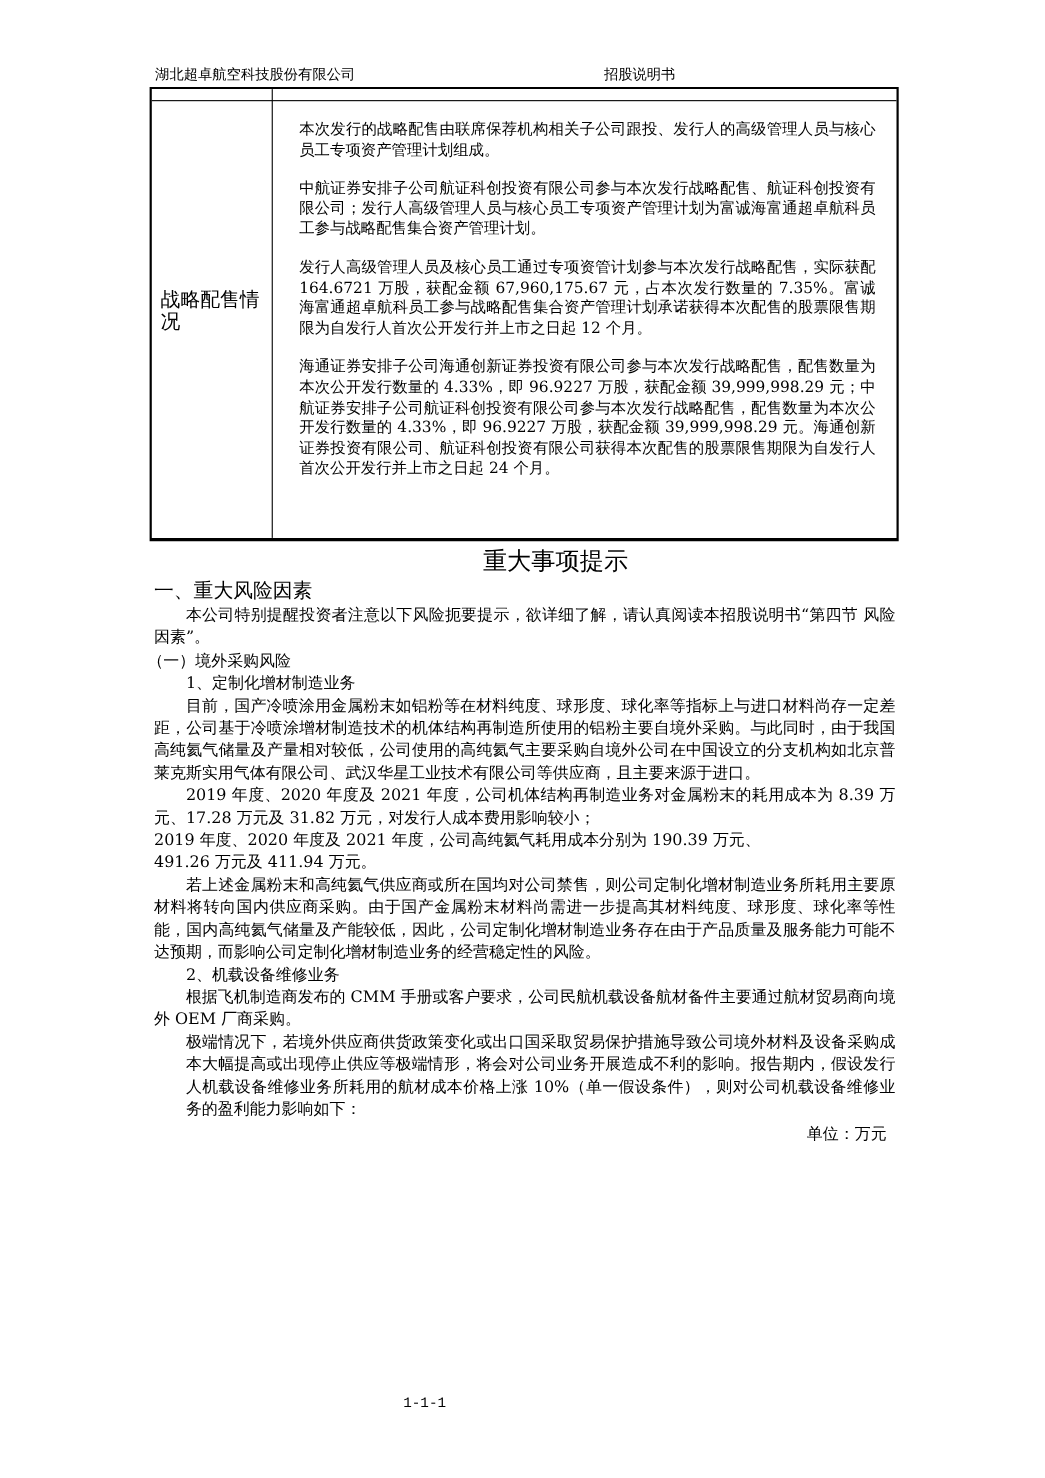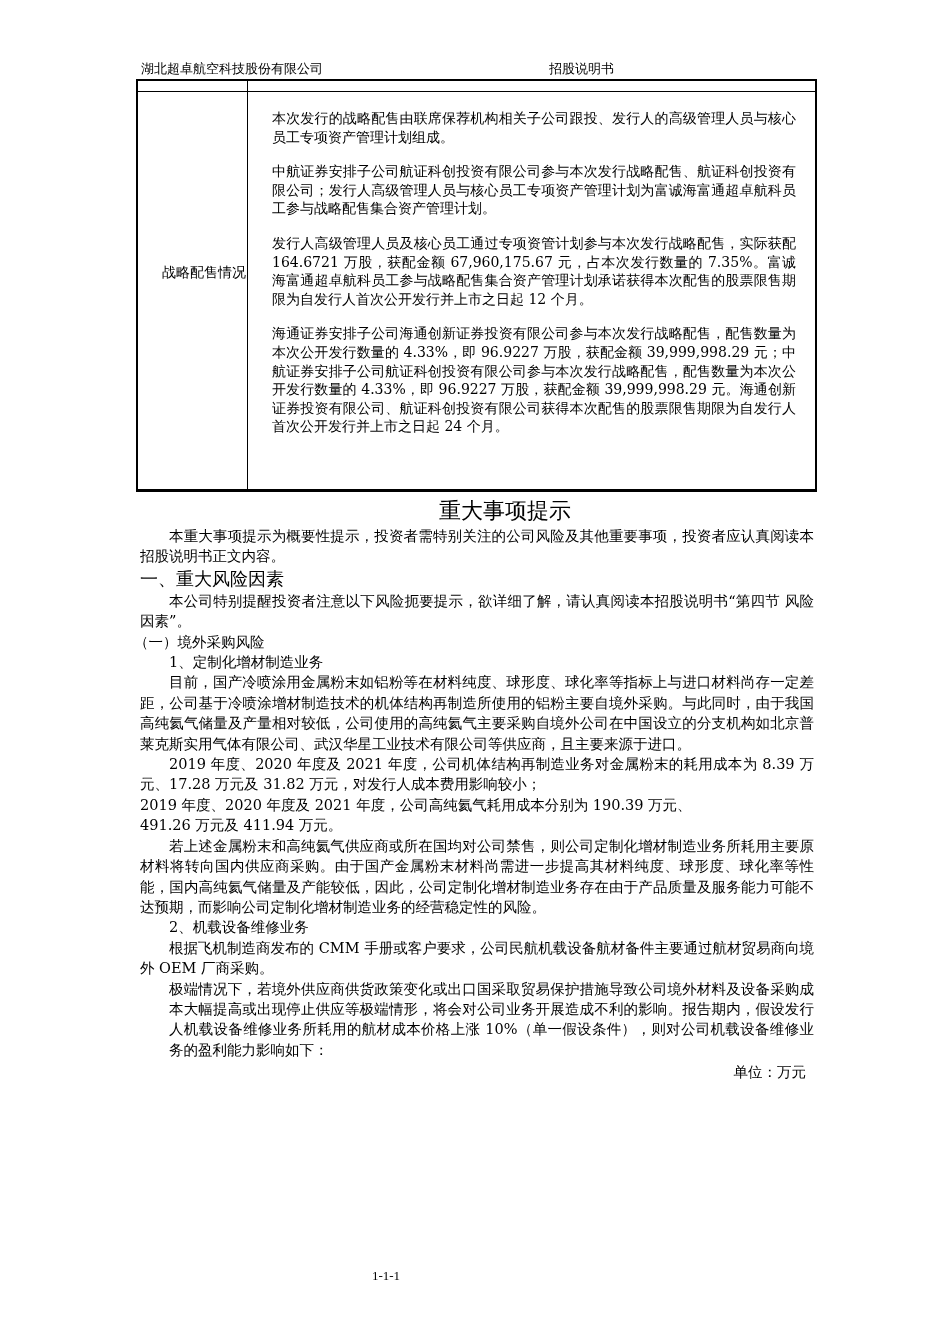--- a/index.html
+++ b/index.html
@@ -6,39 +6,39 @@
   body {
     width: 950px; height: 1344px; position: relative; overflow: hidden;
     font-family: "DejaVu Serif", "Liberation Serif", serif;
     color: #000;
   }
   .header {
     position: absolute; left: 137px; top: 60px; width: 680px; height: 18px;
     font-family: "DejaVu Sans", "Liberation Sans", sans-serif;
     font-size: 13px; line-height: 18px;
   }
-  .header .company { position: absolute; left: 4px; top: 0; }
+  .header .company { position: absolute; left: 4px; top: 0; font-family: Liberation Mono, monospace; }
   .header .doctype { position: absolute; left: 412px; top: 0; }
 
   .table {
     position: absolute; left: 136px; top: 79px; width: 681px; height: 413px;
     border: 2px solid #000; border-bottom-width: 3px; border-right-width: 2px;
     box-sizing: border-box;
   }
   .table .topline {
     position: absolute; left: 0; right: 0; top: 10px; height: 0;
     border-top: 1px solid #000;
   }
   .table .divider {
     position: absolute; left: 109px; top: 0; bottom: 0; width: 0;
     border-left: 1px solid #000;
   }
   .table .label {
-    position: absolute; left: 24px; top: 182px; width: 95px;
-    font-size: 14px; line-height: 20px; font-family: Liberation Mono, monospace;
+    position: absolute; left: 8px; top: 182px; width: 95px;
+    font-size: 18px; line-height: 20px;
   }
   .table .content {
     position: absolute; left: 118px; top: 12px; width: 556px;
     font-size: 14px; line-height: 18.6px; text-align: justify;
   }
   .table .content p { margin: 16px; }
 
   .title {
     position: absolute; left: 0; width: 950px; top: 496px;
     text-align: center; font-size: 22px; line-height: 30px; padding-left: 30px;
@@ -48,21 +48,21 @@
     font-size: 14.5px; line-height: 20.4px; text-align: justify;
   }
   .body p { margin: 0; }
   .indent { text-indent: 2em; }
   .h1 { font-size: 18px; line-height: 24px; }
   .h2 { margin-left: -6px !important; }
   .hang { padding-left: 2em; }
   .unit { text-align: right; padding-right: 8px; margin-top: 2px !important; }
   .footer {
     position: absolute; left: 0; width: 772px; top: 1268px;
-    text-align: center; font-family: Liberation Serif, serif; font-size: 13px;
+    text-align: center; font-family: Liberation Mono, monospace; font-size: 13px;
   }
 </style>
 </head>
 <body>
 
 <div class="header">
   <span class="company">湖北超卓航空科技股份有限公司</span>
   <span class="doctype">招股说明书</span>
 </div>
 
@@ -74,21 +74,20 @@
     <p>本次发行的战略配售由联席保荐机构相关子公司跟投、发行人的高级管理人员与核心员工专项资产管理计划组成。</p>
     <p>中航证券安排子公司航证科创投资有限公司参与本次发行战略配售、航证科创投资有限公司；发行人高级管理人员与核心员工专项资产管理计划为富诚海富通超卓航科员工参与战略配售集合资产管理计划。</p>
     <p>发行人高级管理人员及核心员工通过专项资管计划参与本次发行战略配售，实际获配 164.6721 万股，获配金额 67,960,175.67 元，占本次发行数量的 7.35%。富诚海富通超卓航科员工参与战略配售集合资产管理计划承诺获得本次配售的股票限售期限为自发行人首次公开发行并上市之日起 12 个月。</p>
     <p>海通证券安排子公司海通创新证券投资有限公司参与本次发行战略配售，配售数量为本次公开发行数量的 4.33%，即 96.9227 万股，获配金额 39,999,998.29 元；中航证券安排子公司航证科创投资有限公司参与本次发行战略配售，配售数量为本次公开发行数量的 4.33%，即 96.9227 万股，获配金额 39,999,998.29 元。海通创新证券投资有限公司、航证科创投资有限公司获得本次配售的股票限售期限为自发行人首次公开发行并上市之日起 24 个月。</p>
   </div>
 </div>
 
 <div class="title">重大事项提示</div>
 
 <div class="body">
-  <p class="indent">本重大事项提示为概要性提示，投资者需特别关注的公司风险及其他重要事项，投资者应认真阅读本招股说明书正文内容。</p>
   <p class="h1">一、重大风险因素</p>
   <p class="indent">本公司特别提醒投资者注意以下风险扼要提示，欲详细了解，请认真阅读本招股说明书“第四节 风险因素”。</p>
   <p class="h2">（一）境外采购风险</p>
   <p class="indent">1、定制化增材制造业务</p>
   <p class="indent">目前，国产冷喷涂用金属粉末如铝粉等在材料纯度、球形度、球化率等指标上与进口材料尚存一定差距，公司基于冷喷涂增材制造技术的机体结构再制造所使用的铝粉主要自境外采购。与此同时，由于我国高纯氦气储量及产量相对较低，公司使用的高纯氦气主要采购自境外公司在中国设立的分支机构如北京普莱克斯实用气体有限公司、武汉华星工业技术有限公司等供应商，且主要来源于进口。</p>
   <p class="indent">2019 年度、2020 年度及 2021 年度，公司机体结构再制造业务对金属粉末的耗用成本为 8.39 万元、17.28 万元及 31.82 万元，对发行人成本费用影响较小；</p>
   <p>2019 年度、2020 年度及 2021 年度，公司高纯氦气耗用成本分别为 190.39 万元、</p>
   <p>491.26 万元及 411.94 万元。</p>
   <p class="indent">若上述金属粉末和高纯氦气供应商或所在国均对公司禁售，则公司定制化增材制造业务所耗用主要原材料将转向国内供应商采购。由于国产金属粉末材料尚需进一步提高其材料纯度、球形度、球化率等性能，国内高纯氦气储量及产能较低，因此，公司定制化增材制造业务存在由于产品质量及服务能力可能不达预期，而影响公司定制化增材制造业务的经营稳定性的风险。</p>
   <p class="indent">2、机载设备维修业务</p>

